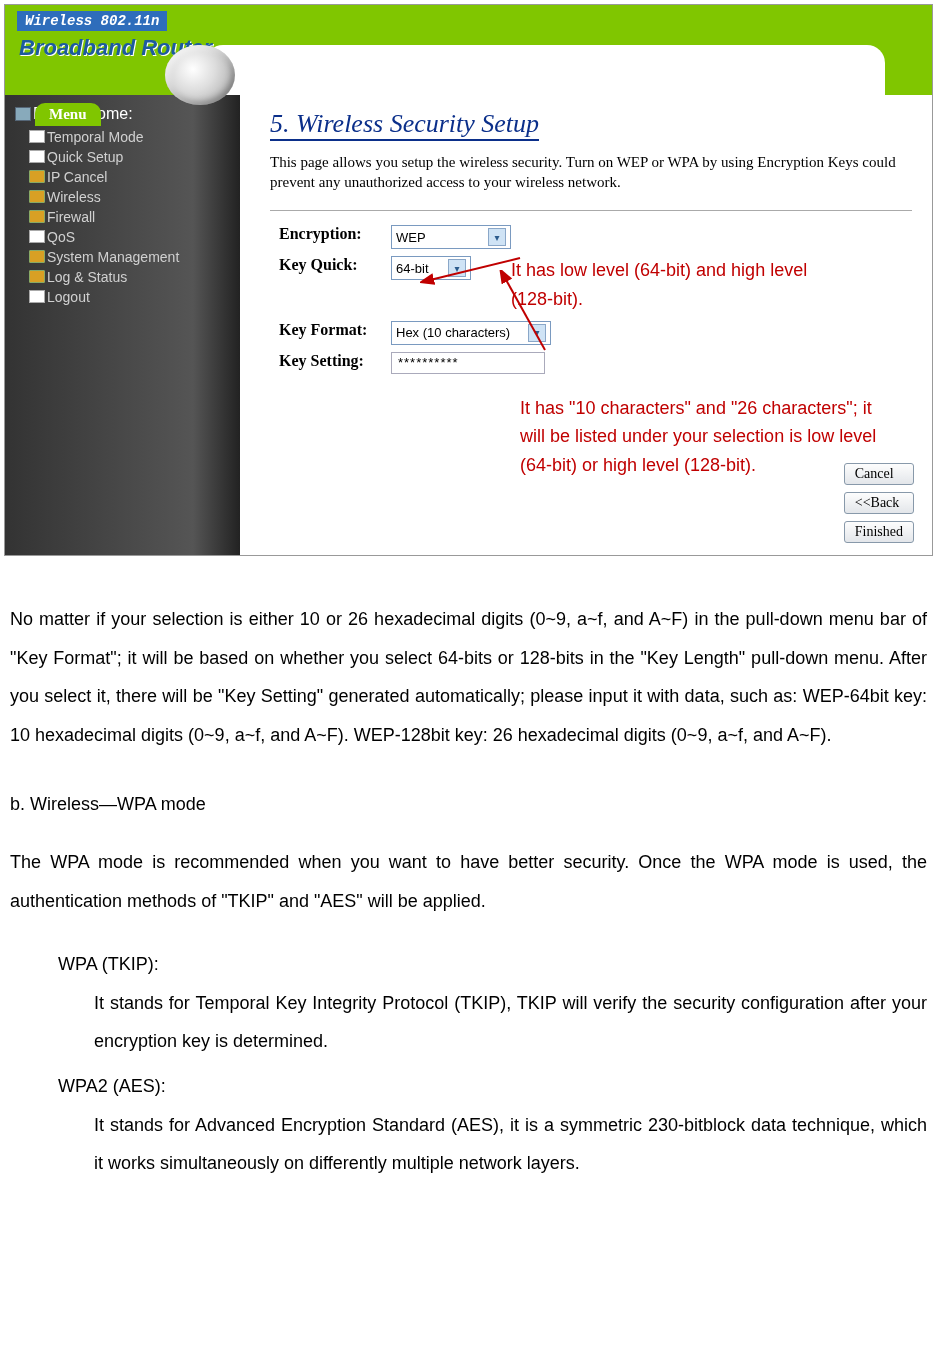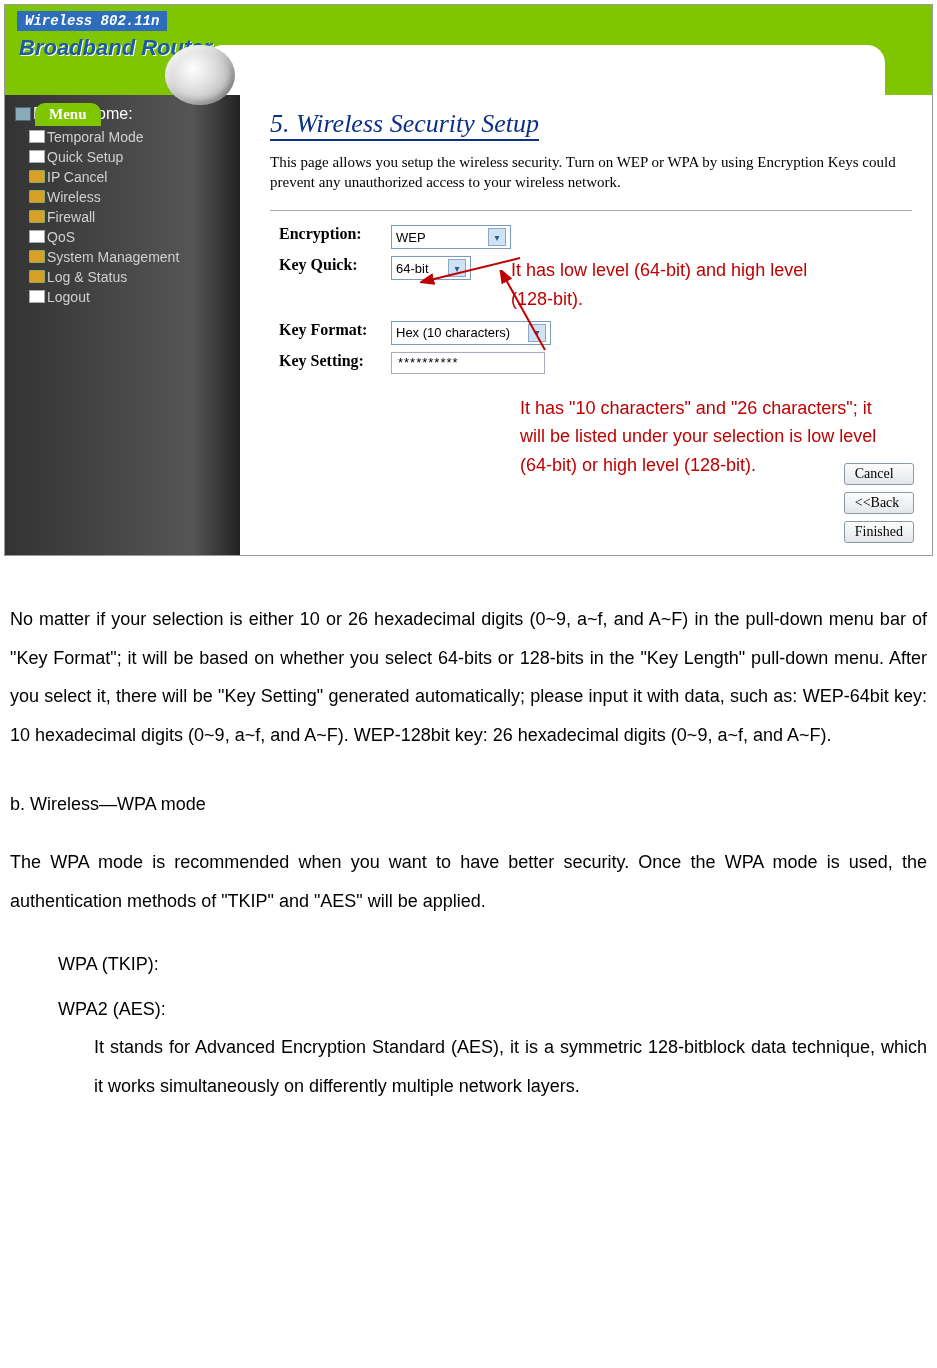--- a/index.html
+++ b/index.html
@@ -288,15 +288,16 @@
       </div>
     </div>
   </div>
 </div>
 
 <div class="doc">
   <p>No matter if your selection is either 10 or 26 hexadecimal digits (0~9, a~f, and A~F) in the pull-down menu bar of "Key Format"; it will be based on whether you select 64-bits or 128-bits in the "Key Length" pull-down menu. After you select it, there will be "Key Setting" generated automatically; please input it with data, such as: WEP-64bit key: 10 hexadecimal digits (0~9, a~f, and A~F). WEP-128bit key: 26 hexadecimal digits (0~9, a~f, and A~F).</p>
   <p class="sub">b. Wireless—WPA mode</p>
   <p>The WPA mode is recommended when you want to have better security. Once the WPA mode is used, the authentication methods of "TKIP" and "AES" will be applied.</p>
   <div class="indent1">WPA (TKIP):</div>
+  <div class="indent2">It stands for Temporal Key Integrity Protocol (TKIP), TKIP will verify the security configuration after your encryption key is determined.</div>
   <div class="indent1" style="margin-top:6px;">WPA2 (AES):</div>
-  <div class="indent2">It stands for Advanced Encryption Standard (AES), it is a symmetric 128-bitblock data technique, which it works simultaneously on differently multiple network layers.</div>
+  <div class="indent2">It stands for Advanced Encryption Standard (AES), it is a symmetric 230-bitblock data technique, which it works simultaneously on differently multiple network layers.</div>
 </div>
 
 </body></html>

